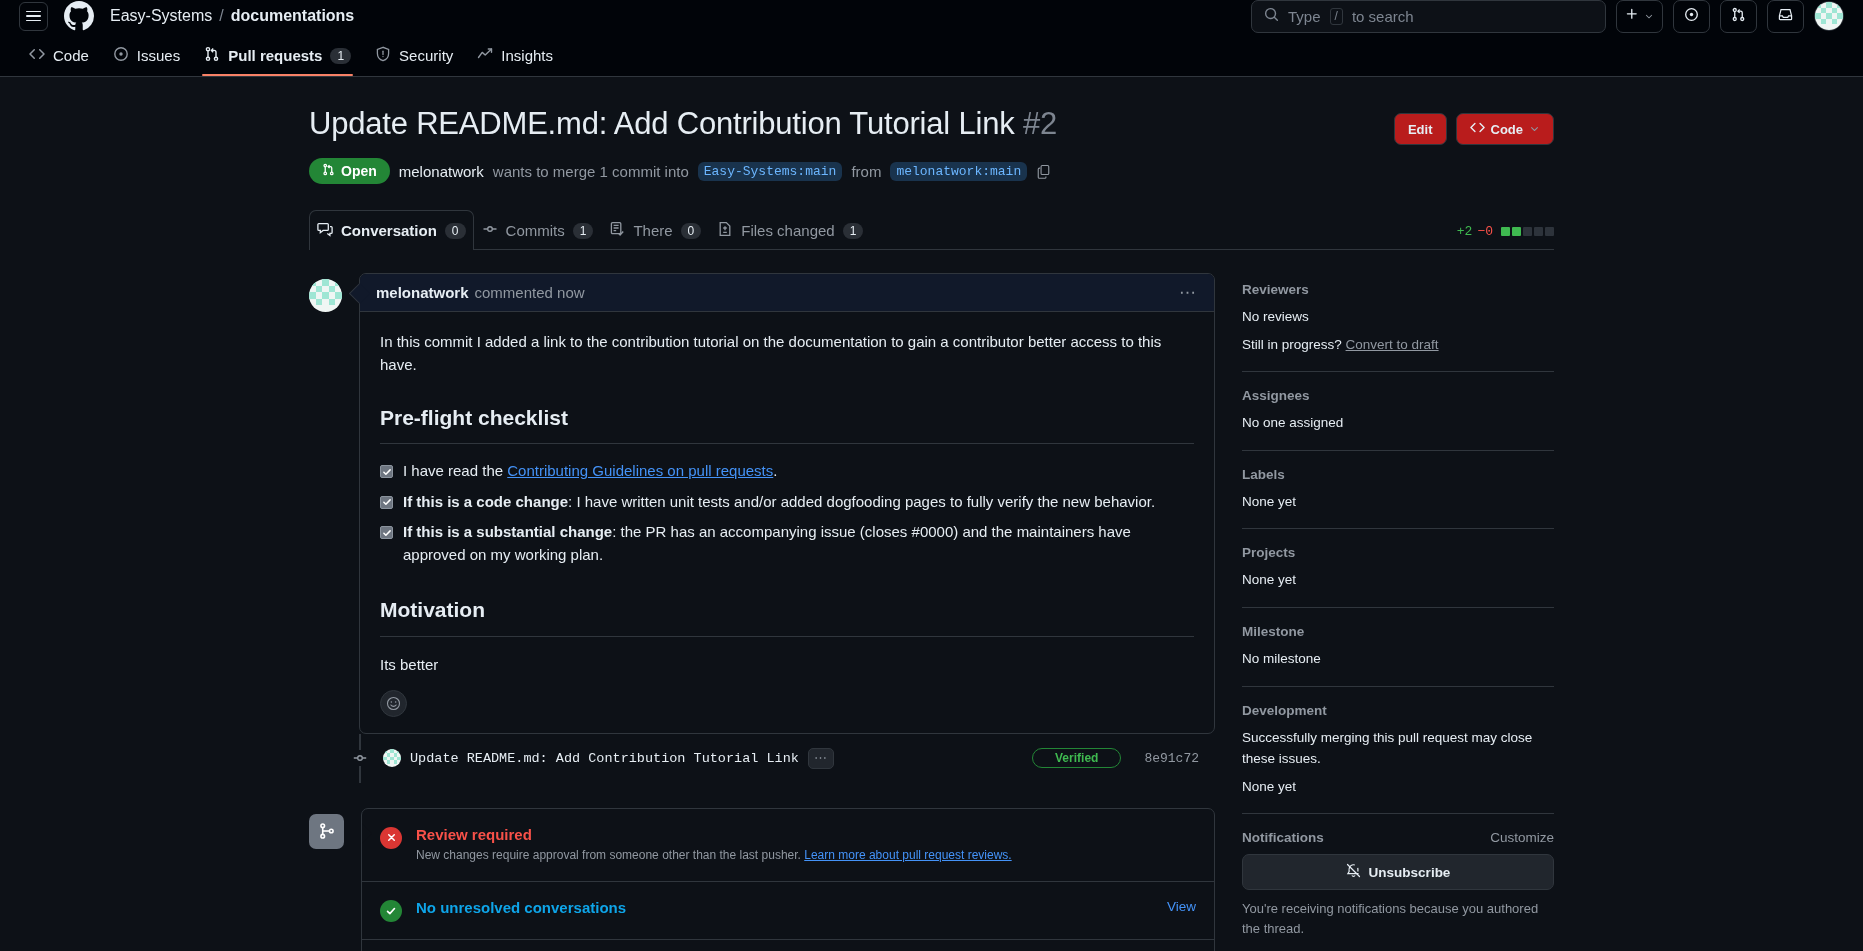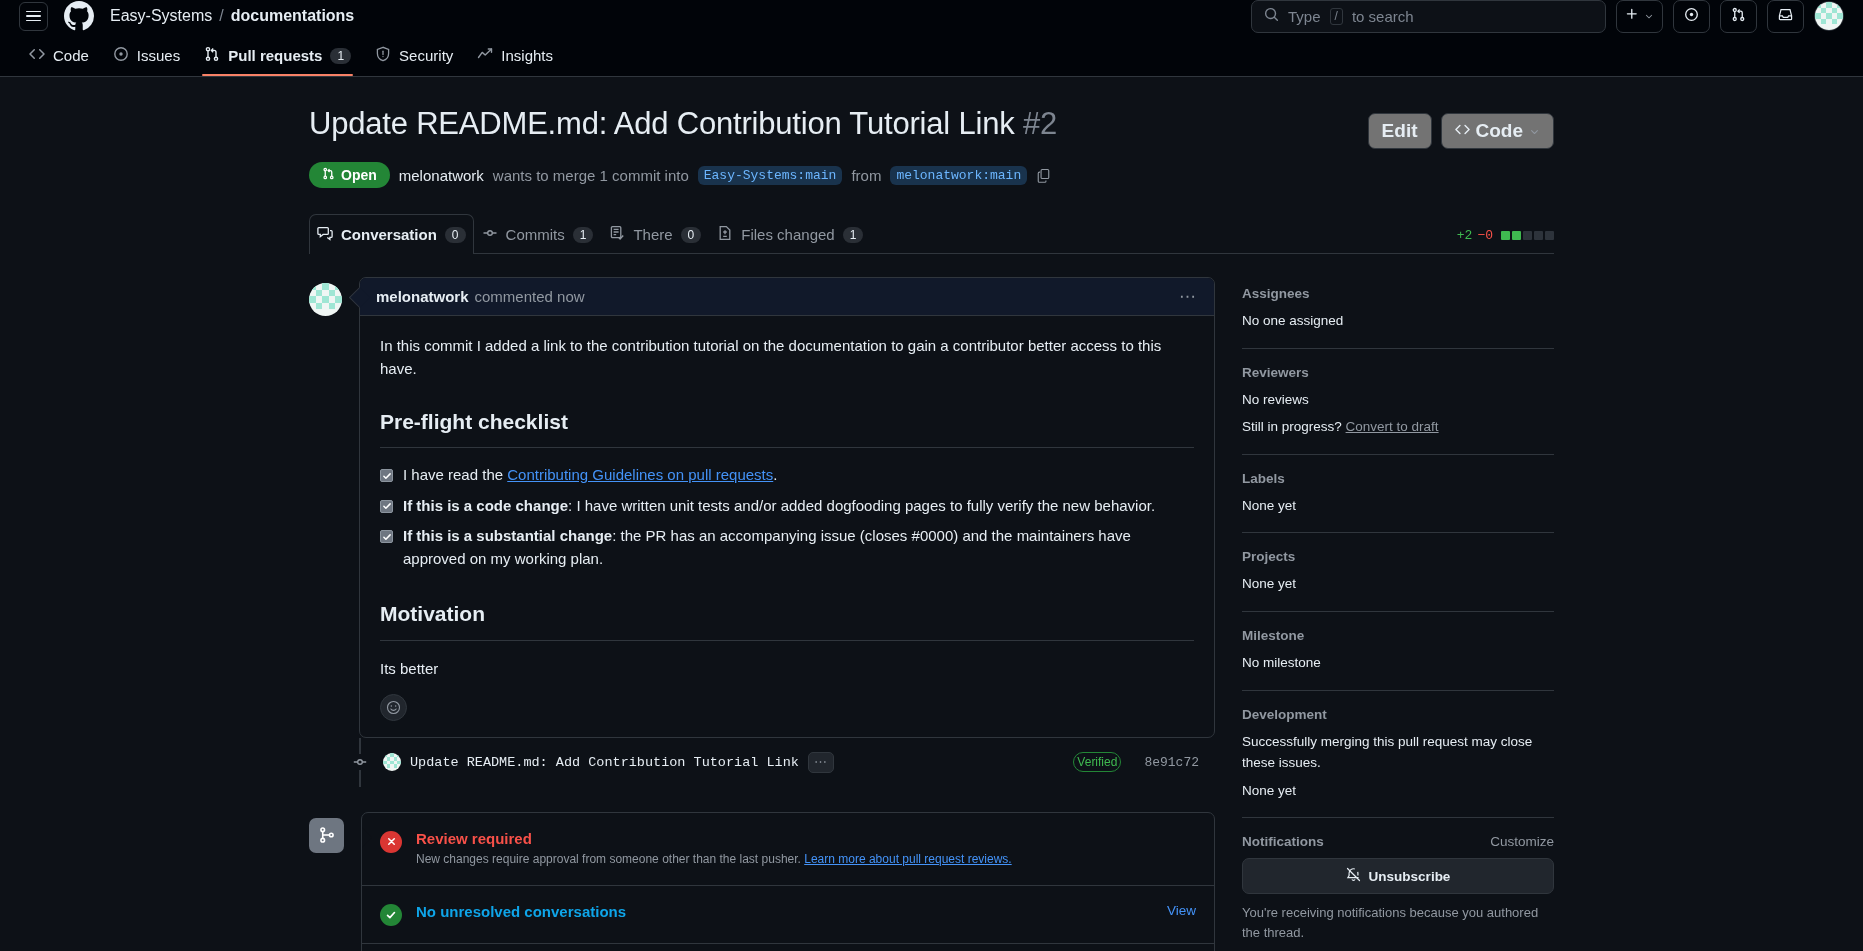--- a/index.html
+++ b/index.html
@@ -93,22 +93,22 @@
   .container { width: 1245px; margin: 0 auto; padding-left: 0px; }
 
   .pr-title-row { display: flex; align-items: flex-start; }
   .pr-title {
     font-size: 31px; font-weight: normal; color: #e6edf3; line-height: 1.25;
     letter-spacing: -0.2px;
   }
   .pr-title .num { color: #7d8590; }
   .title-actions { margin-left: auto; display: flex; gap: 9px; padding-top: 8px; }
   .btn {
-    background: #737373; border: 1px solid #30363d; border-radius: 7px;
-    color: #e6edf3; font-size: 19px; font-weight: bold;
+    background: #b91c1c; border: 1px solid #30363d; border-radius: 7px;
+    color: #e6edf3; font-size: 13px; font-weight: bold;
     padding: 6px 13px; cursor: pointer;
     display: flex; align-items: center; gap: 6px;
   }
 
   .pr-sub { display: flex; align-items: center; gap: 9px; margin-top: 13px; font-size: 15px; color: #9198a1; flex-wrap: wrap; }
   .state-badge {
     background: #238636; color: #fff; border-radius: 20px;
     padding: 5px 13px; font-size: 14px; font-weight: bold;
     display: flex; align-items: center; gap: 6px;
   }
@@ -210,21 +210,21 @@
   .commit-inner { display: flex; align-items: center; gap: 9px; margin-left: 22px; flex: 1; }
   .avatar-xs { width: 18px; height: 18px; border-radius: 50%; overflow: hidden; flex: 0 0 auto; }
   .commit-msg { font-family: "Liberation Mono", monospace; font-size: 13.5px; color: #e6edf3; }
   .mini-kebab {
     background: #21262d; border: 1px solid #30363d; border-radius: 5px;
     color: #9198a1; font-size: 13px; line-height: 9px; padding: 4px 5px 6px 5px;
     cursor: pointer; letter-spacing: 1px;
   }
   .verified {
     margin-left: auto; border: 1px solid #238636; color: #3fb950;
-    border-radius: 20px; padding: 2px 3px; font-size: 12px; font-weight: normal;
+    border-radius: 20px; padding: 2px 22px; font-size: 12px; font-weight: bold;
   }
   .sha { font-family: "Liberation Mono", monospace; font-size: 13px; color: #9198a1; margin-left: 14px; }
 
   
   .merge-wrap { display: flex; gap: 17px; align-items: flex-start; margin-top: 25px; }
   .merge-icon-badge {
     width: 35px; height: 35px; border-radius: 7px; background: #6e7681;
     display: flex; align-items: center; justify-content: center;
     flex: 0 0 auto; margin-top: 6px; color: #fff;
   }
@@ -716,35 +716,35 @@
             </div>
 
           </div>
         </div>
       </div>
 
       <div class="col-side">
 
         <div class="side-sec">
           <div class="side-head">
-            <span>Assignees</span>
-          </div>
-          <div class="side-val">No one assigned</div>
-        </div>
-
-        <div class="side-sec">
-          <div class="side-head">
             <span>Reviewers</span>
             <span class="link"></span>
           </div>
           <div class="side-val">No reviews</div>
           <div class="side-val" style="margin-top:6px">
             <span>Still in progress?</span>
             <a href="#" class="muted-link">Convert to draft</a>
           </div>
+        </div>
+
+        <div class="side-sec">
+          <div class="side-head">
+            <span>Assignees</span>
+          </div>
+          <div class="side-val">No one assigned</div>
         </div>
 
         <div class="side-sec">
           <div class="side-head">
             <span>Labels</span>
           </div>
           <div class="side-val">None yet</div>
         </div>
 
         <div class="side-sec">

